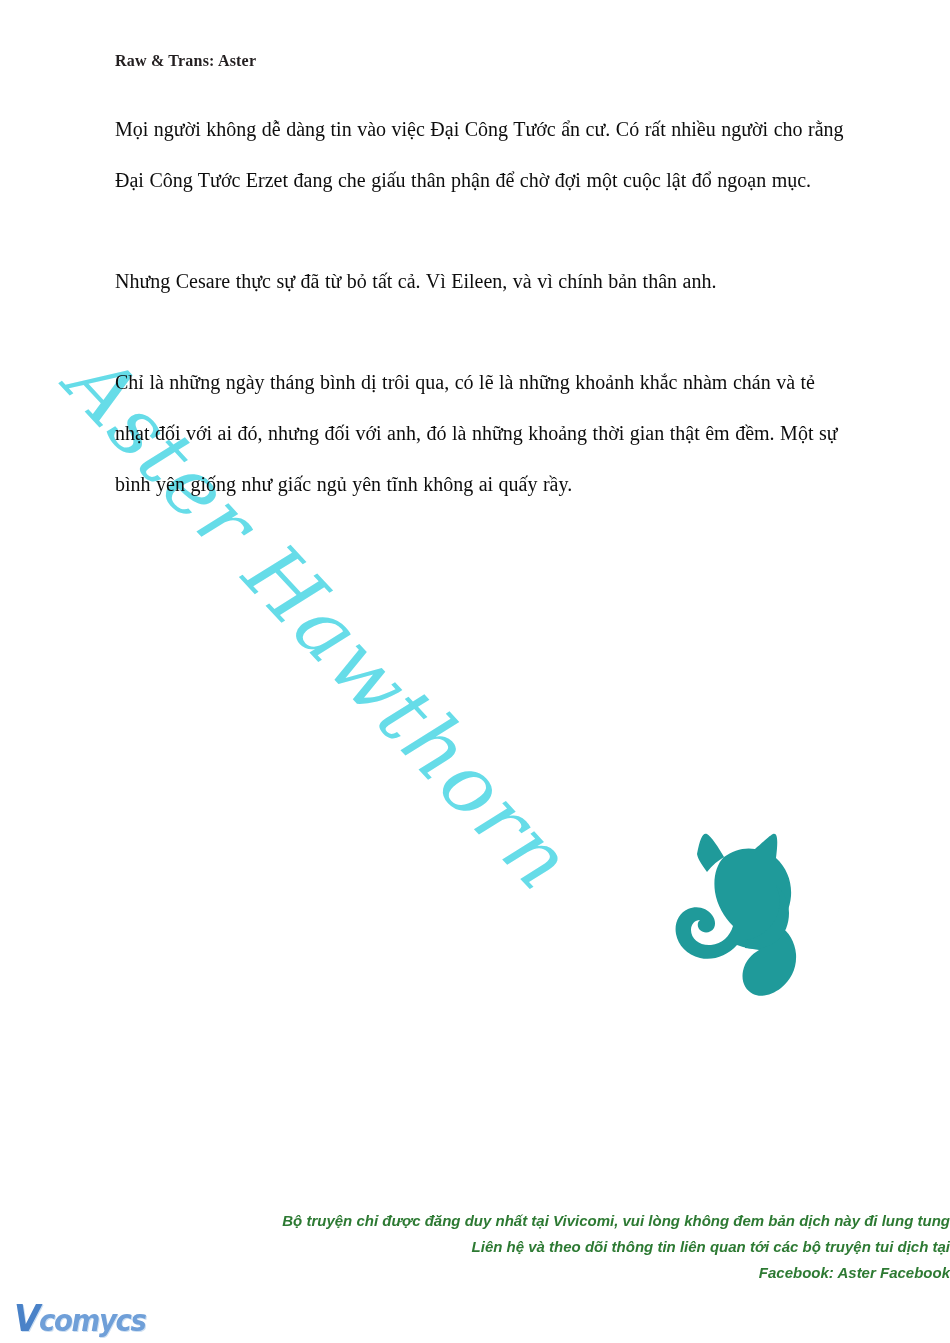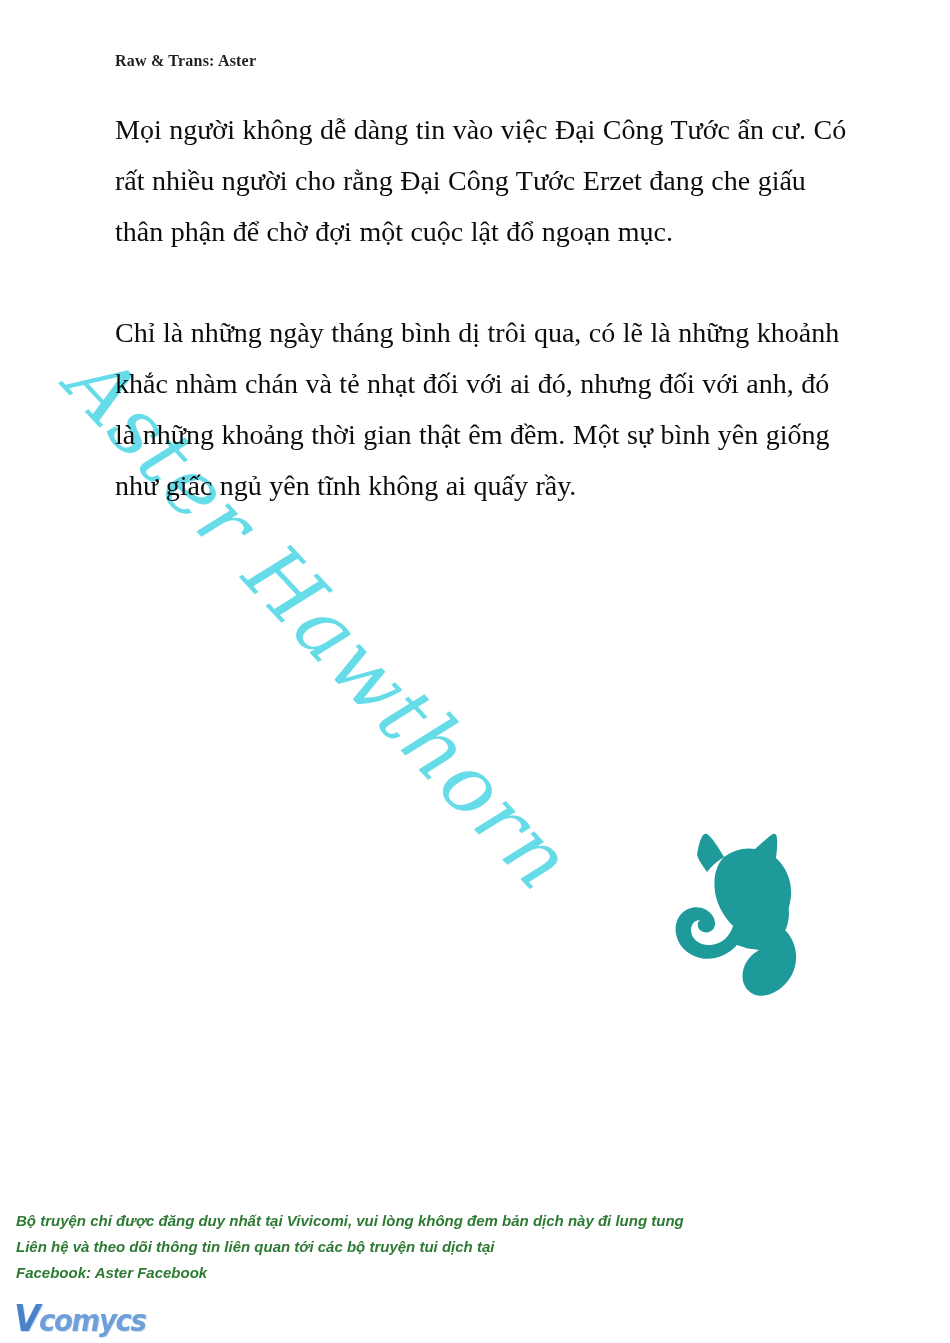--- a/index.html
+++ b/index.html
@@ -39,21 +39,21 @@
   .body-column {
     position: absolute;
     left: 115px;
     top: 104px;
     width: 735px;
     z-index: 5;
   }
 
   .paragraph {
     font-family: "Liberation Serif", serif;
-    font-size: 28px;
+    font-size: 20px;
     line-height: 51px;
     color: #0d0d0d;
     margin: 0 0 50px 0;
     text-align: left;
     word-spacing: 0.5px;
   }
   .paragraph:last-child { margin-bottom: 0; }
 
   
   .watermark {
@@ -84,23 +84,22 @@
     z-index: 4;
     pointer-events: none;
   }
 
   
   .footer-note {
     position: absolute;
     left: 0;
     right: 0;
     top: 1208px;
-    text-align: left;
+    text-align: right;
     z-index: 6;
-    padding-left: 16px;
   }
   .footer-note .fn-line {
     font-family: "Liberation Sans", sans-serif;
     font-style: italic;
     font-weight: bold;
     font-size: 15px;
     line-height: 26px;
     color: #2d7a33;
     white-space: nowrap;
   }
@@ -137,20 +136,21 @@
 <body>
 
 <div class="page">
 
   <div class="header-credit">Raw &amp; Trans: Aster</div>
 
   <div class="watermark">Aster Hawthorn</div>
 
   <div class="body-column">
     <p class="paragraph">Mọi người không dễ dàng tin vào việc Đại Công Tước ẩn cư. Có rất nhiều người cho rằng Đại Công Tước Erzet đang che giấu thân phận để chờ đợi một cuộc lật đổ ngoạn mục.</p>
+    <p class="paragraph">Nhưng Cesare thực sự đã từ bỏ tất cả. Vì Eileen, và vì chính bản thân anh.</p>
     <p class="paragraph">Chỉ là những ngày tháng bình dị trôi qua, có lẽ là những khoảnh khắc nhàm chán và tẻ nhạt đối với ai đó, nhưng đối với anh, đó là những khoảng thời gian thật êm đềm. Một sự bình yên giống như giấc ngủ yên tĩnh không ai quấy rầy.</p>
   </div>
 
   <svg class="cat-silhouette" viewBox="0 0 205 195" aria-hidden="true">
     <path fill="#1f9a9a" d="
       M 52 26
       C 55 10, 58 4, 62 6
       C 66 8, 74 20, 79 29
       C 88 22, 100 19, 110 21
       C 116 16, 124 8, 128 6

